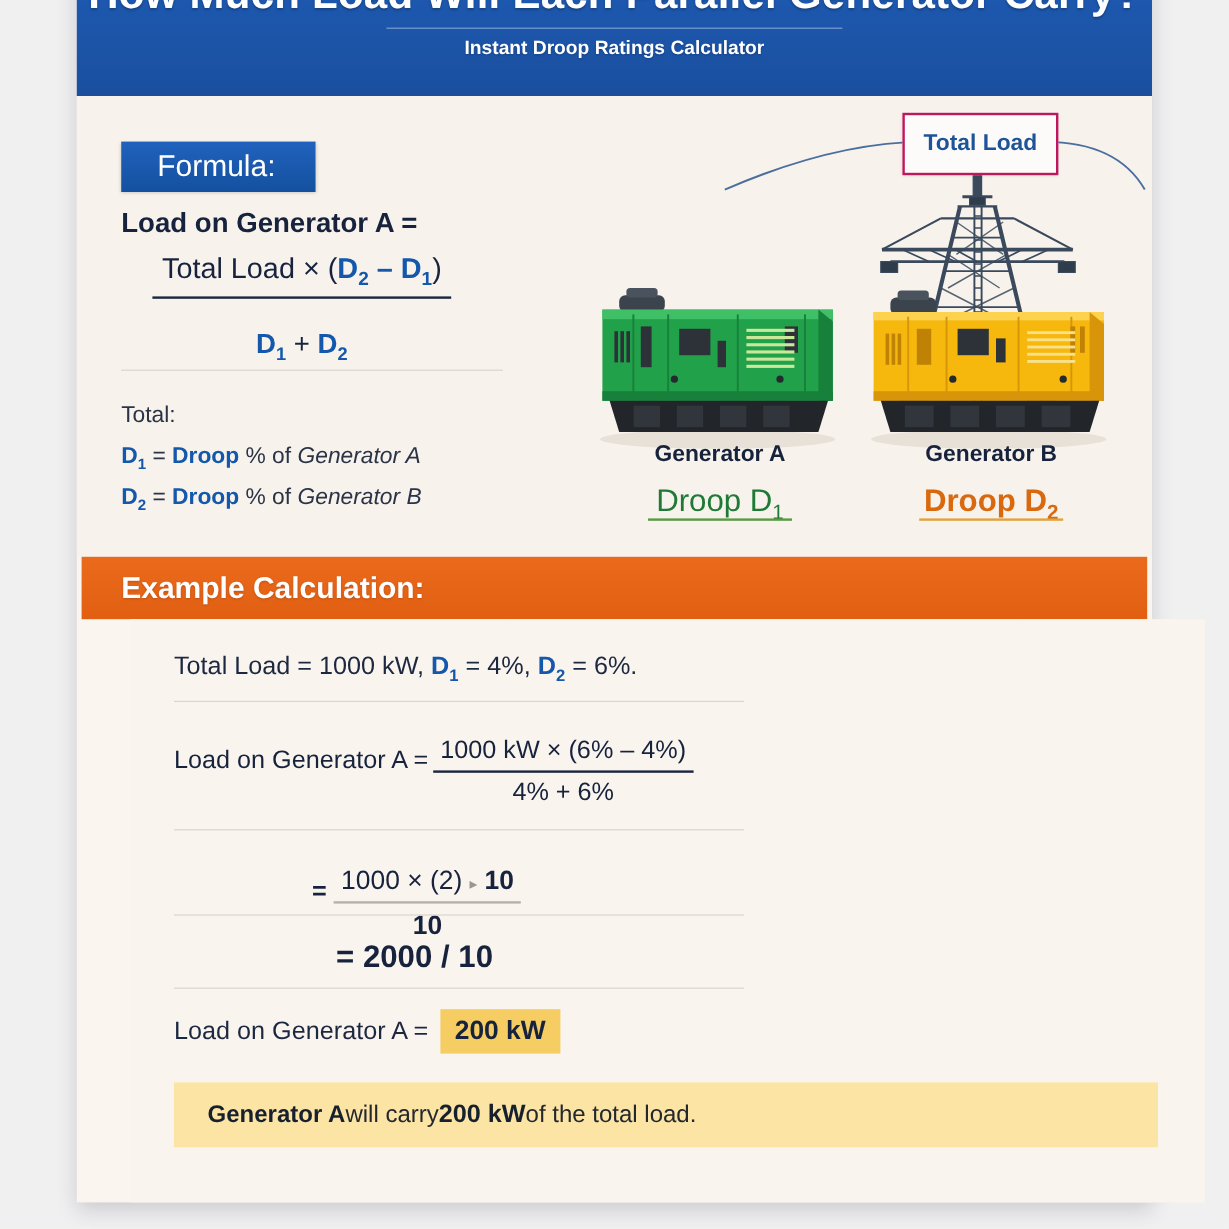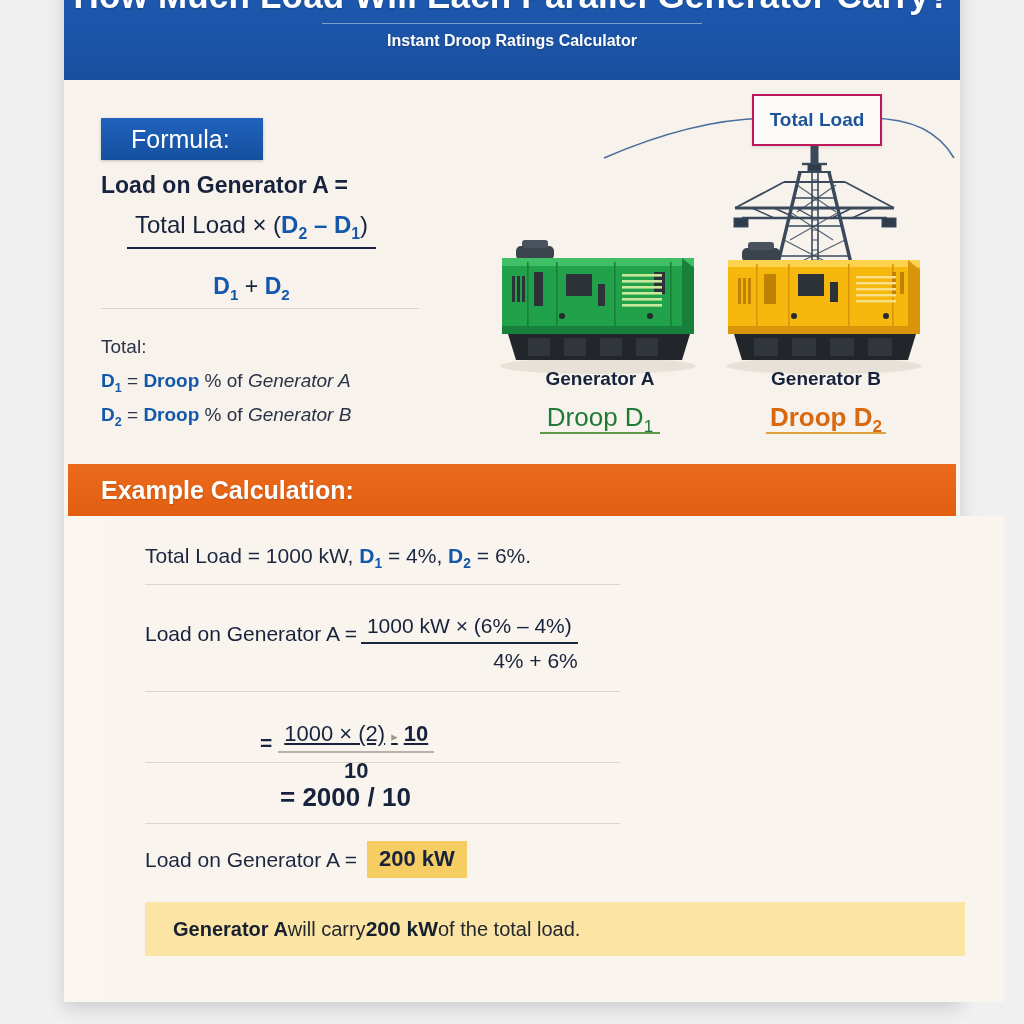--- a/index.html
+++ b/index.html
@@ -176,29 +176,29 @@
     background: #f9f4ee;
     margin-left: 44px;
   }
   .ex-given {
     position: absolute; left: 37px; top: 28px;
     font-size: 21px; color: #1c2740;
   }
 
   .step1 { position: absolute; left: 37px; top: 88px; font-size: 21px; color:#17233c; }
   .step1 .lbl { display:inline-block; vertical-align: middle; }
-  .step1 .frac2 { display:inline-block; vertical-align: middle; text-align:right; margin-left: 4px; position: relative; top: 10px;}
+  .step1 .frac2 { display:inline-block; vertical-align: middle; text-align:center; margin-left: 4px; position: relative; top: 10px;}
   .frac2 .num { font-size: 21px; padding: 0 6px 4px 6px; white-space: nowrap;}
   .frac2 .bar { height:2px; background:#1b2640; }
   .frac2 .den { font-size: 21px; padding-top: 5px; }
 
   .step2 { position: absolute; left: 152px; top: 195px; font-size: 21px; color:#17233c; }
   .step2 .eq { display:inline-block; vertical-align: middle; font-weight:bold;}
   .step2 .frac3 { display:inline-block; vertical-align: middle; text-align:center; margin-left:6px; position:relative; top:10px;}
-  .frac3 .num { font-size: 22px; padding: 0 6px 4px 6px; white-space: nowrap; text-decoration: underline;}
+  .frac3 .num { font-size: 22px; padding: 0 6px 4px 6px; white-space: nowrap;}
   .frac3 .bar { height:2px; background:#b9b2a9; }
   .frac3 .den { font-size: 22px; font-weight:bold; padding-top:5px; }
   .tri { color:#9b968f; font-size: 13px; padding: 0 6px; }
   .bold-n { font-weight: bold; }
 
   .step3 {
     position: absolute; left: 172px; top: 266px;
     font-size: 26px; font-weight: bold; color:#17233c;
   }
 

